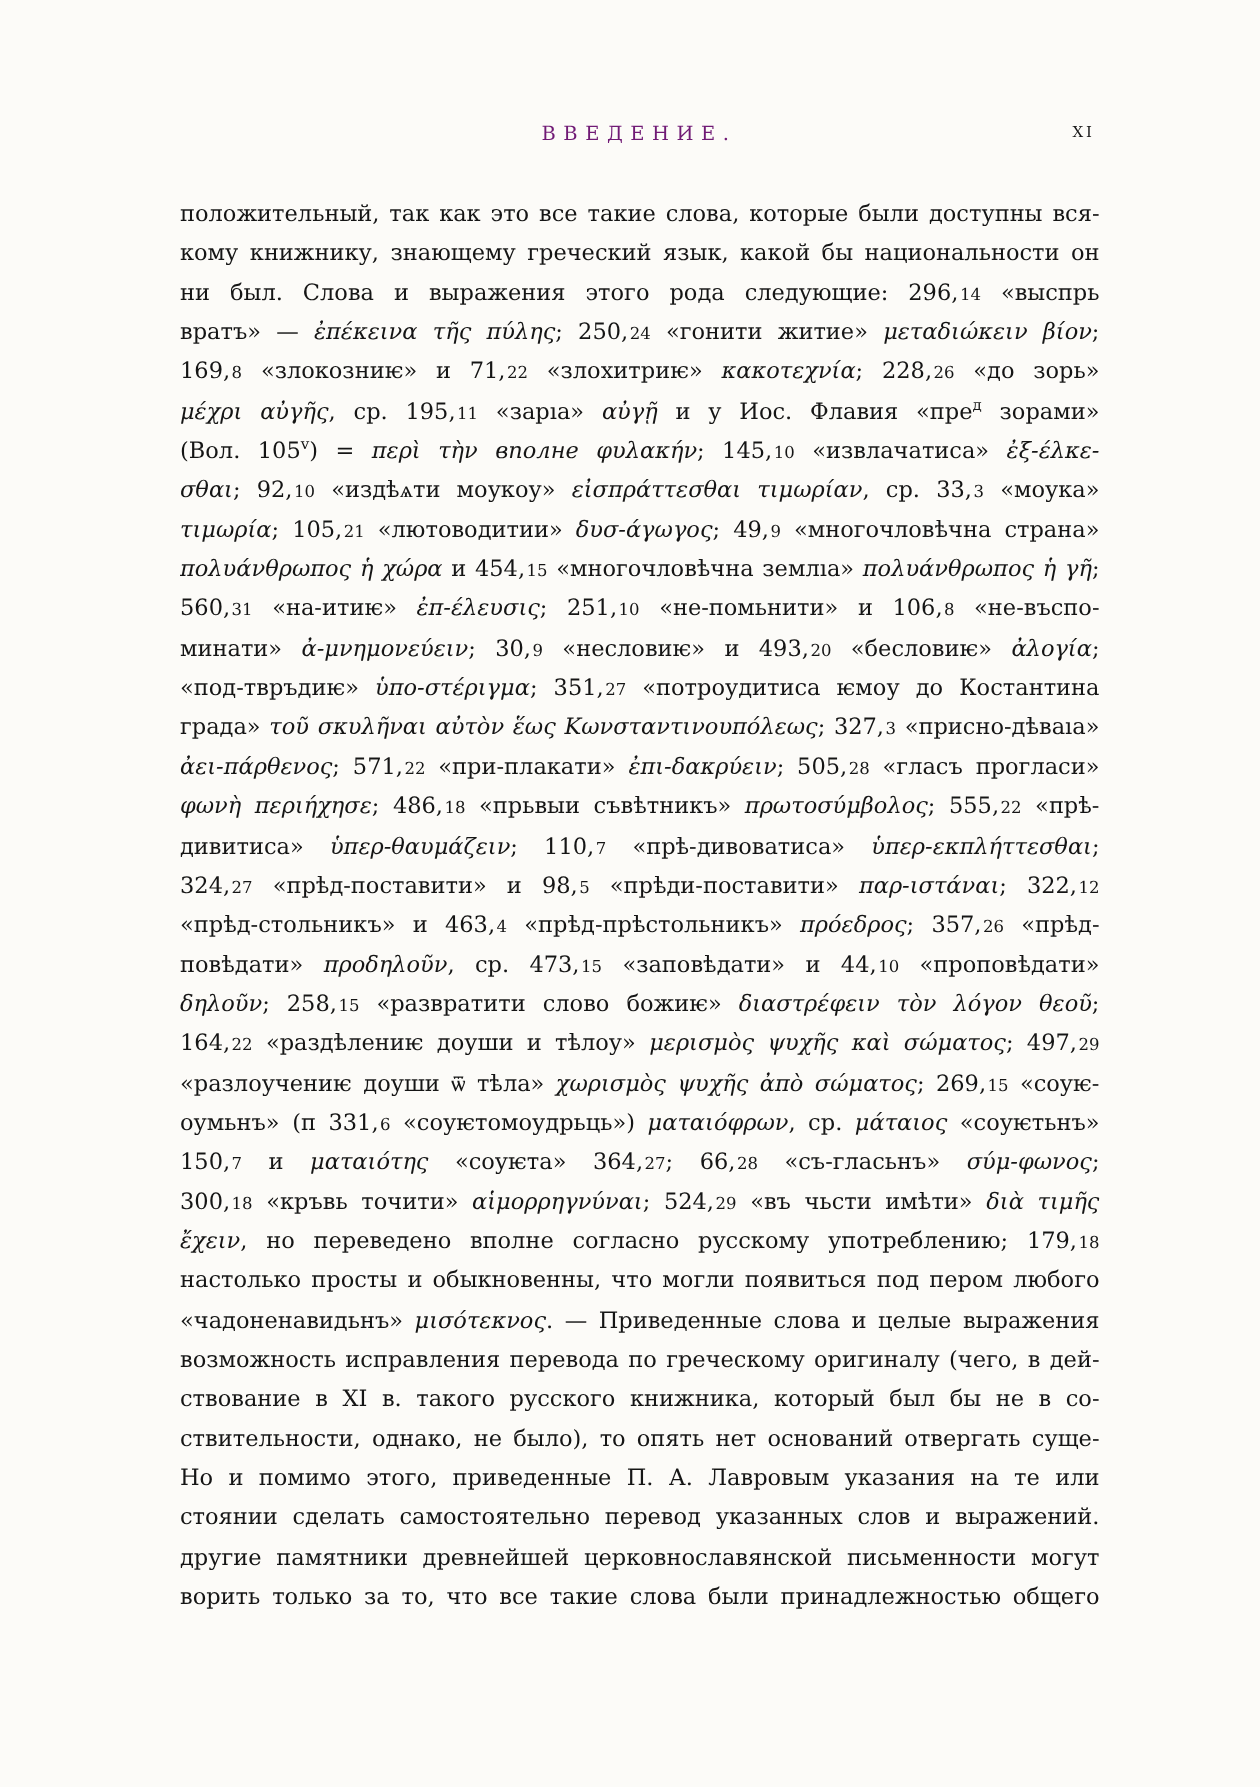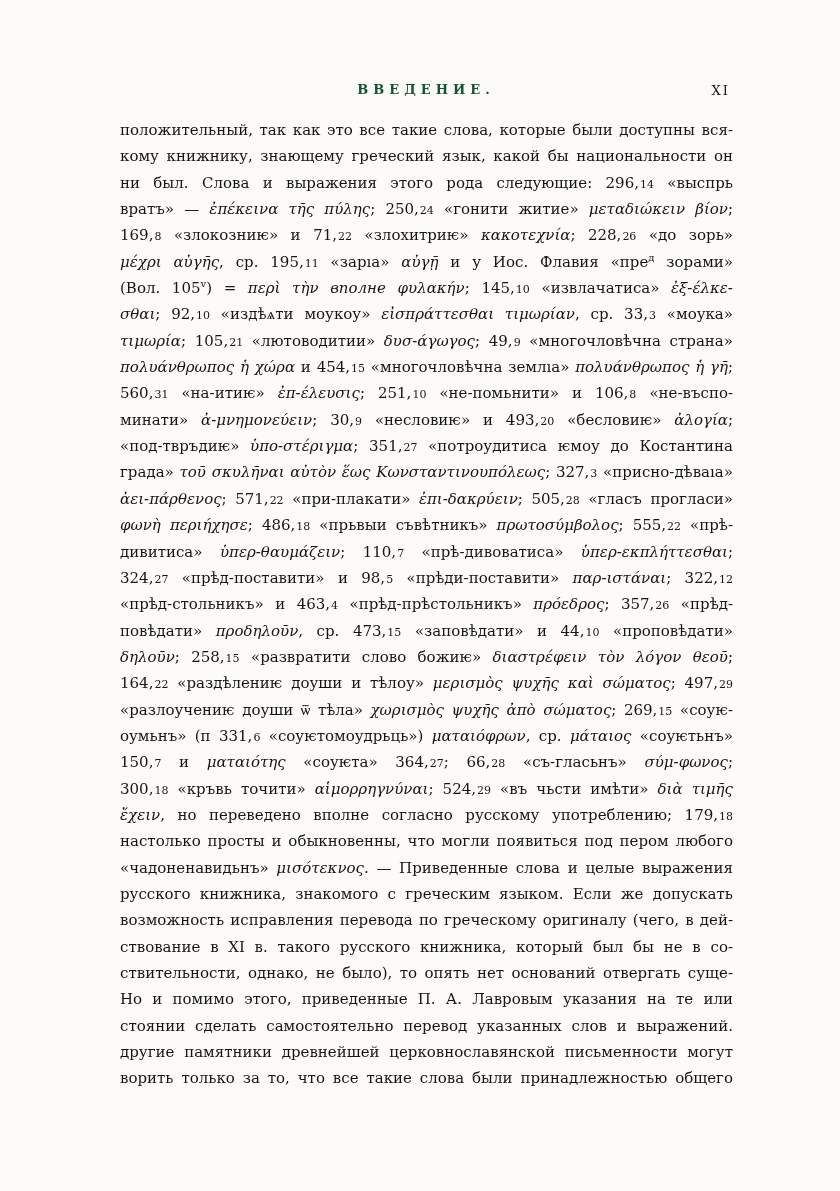--- a/index.html
+++ b/index.html
@@ -21,37 +21,37 @@
   .running-header {
     position: absolute;
     left: 120px;
     top: 82px;
     width: 612px;
     height: 20px;
   }
   .running-title {
     text-align: center;
     font-size: 13px;
-    font-weight: bold;
+    font-weight: normal;
     letter-spacing: 5px;
-    color: #14532d;
+    color: #701a75;
   }
   .page-number {
     position: absolute;
     right: 2px;
     top: 1px;
-    font-size: 13px;
+    font-size: 10px;
     letter-spacing: 2px;
     color: #161616;
     text-align: center;
   }
   .text-block {
     position: absolute;
     left: 120px;
-    top: 117px;
+    top: 129px;
     width: 613px;
     font-size: 15px;
     color: #151515;
   }
   .line {
     text-align: justify;
     text-align-last: justify;
     height: 26.35px;
     line-height: 26.35px;
     overflow: hidden;
@@ -101,21 +101,20 @@
       <div class="line">повѣдати» <span class="gr">προδηλοῦν</span>, ср. 473,<span class="ln">15</span> «заповѣдати» и 44,<span class="ln">10</span> «проповѣдати»</div>
       <div class="line"><span class="gr">δηλοῦν</span>; 258,<span class="ln">15</span> «развратити слово божиѥ» <span class="gr">διαστρέφειν</span> <span class="gr">τὸν</span> <span class="gr">λόγον</span> <span class="gr">θεοῦ</span>;</div>
       <div class="line">164,<span class="ln">22</span> «раздѣлениѥ доуши и тѣлоу» <span class="gr">μερισμὸς</span> <span class="gr">ψυχῆς</span> <span class="gr">καὶ</span> <span class="gr">σώματος</span>; 497,<span class="ln">29</span></div>
       <div class="line">«разлоучениѥ доуши ѿ тѣла» <span class="gr">χωρισμὸς</span> <span class="gr">ψυχῆς</span> <span class="gr">ἀπὸ</span> <span class="gr">σώματος</span>; 269,<span class="ln">15</span> «соуѥ-</div>
       <div class="line">оумьнъ» (п 331,<span class="ln">6</span> «соуѥтомоудрьць») <span class="gr">ματαιόφρων</span>, ср. <span class="gr">μάταιος</span> «соуѥтьнъ»</div>
       <div class="line">150,<span class="ln">7</span> и <span class="gr">ματαιότης</span> «соуѥта» 364,<span class="ln">27</span>; 66,<span class="ln">28</span> «съ-гласьнъ» <span class="gr">σύμ-φωνος</span>;</div>
       <div class="line">300,<span class="ln">18</span> «кръвь точити» <span class="gr">αἱμορρηγνύναι</span>; 524,<span class="ln">29</span> «въ чьсти имѣти» <span class="gr">διὰ</span> <span class="gr">τιμῆς</span></div>
       <div class="line"><span class="gr">ἔχειν</span>, но переведено вполне согласно русскому употреблению; 179,<span class="ln">18</span></div>
       <div class="line">настолько просты и обыкновенны, что могли появиться под пером любого</div>
       <div class="line">«чадоненавидьнъ» <span class="gr">μισότεκνος</span>. — Приведенные слова и целые выражения</div>
-      <div class="line">русского книжника, знакомого с греческим языком. Если же допускать</div>
       <div class="line">возможность исправления перевода по греческому оригиналу (чего, в дей-</div>
       <div class="line">ствование в XI в. такого русского книжника, который был бы не в со-</div>
       <div class="line">ствительности, однако, не было), то опять нет оснований отвергать суще-</div>
       <div class="line">Но и помимо этого, приведенные П. А. Лавровым указания на те или</div>
       <div class="line">стоянии сделать самостоятельно перевод указанных слов и выражений.</div>
       <div class="line">другие памятники древнейшей церковнославянской письменности могут го-</div>
       <div class="line">ворить только за то, что все такие слова были принадлежностью общего</div>
     </div>
 </div>
 

